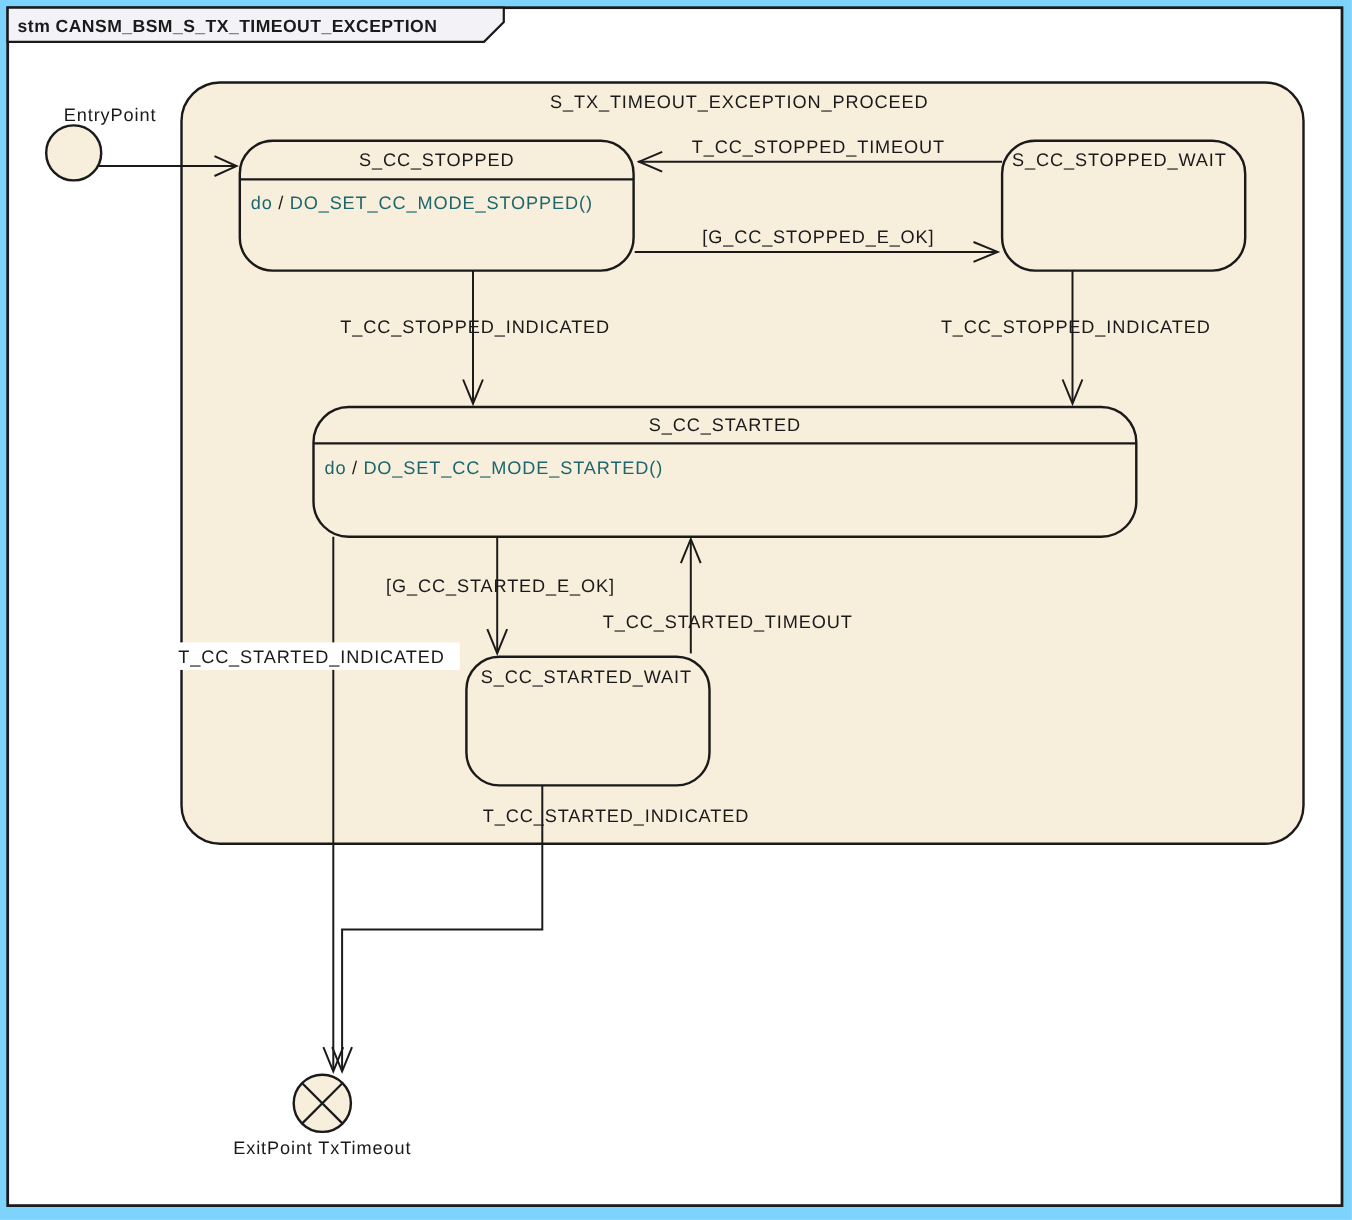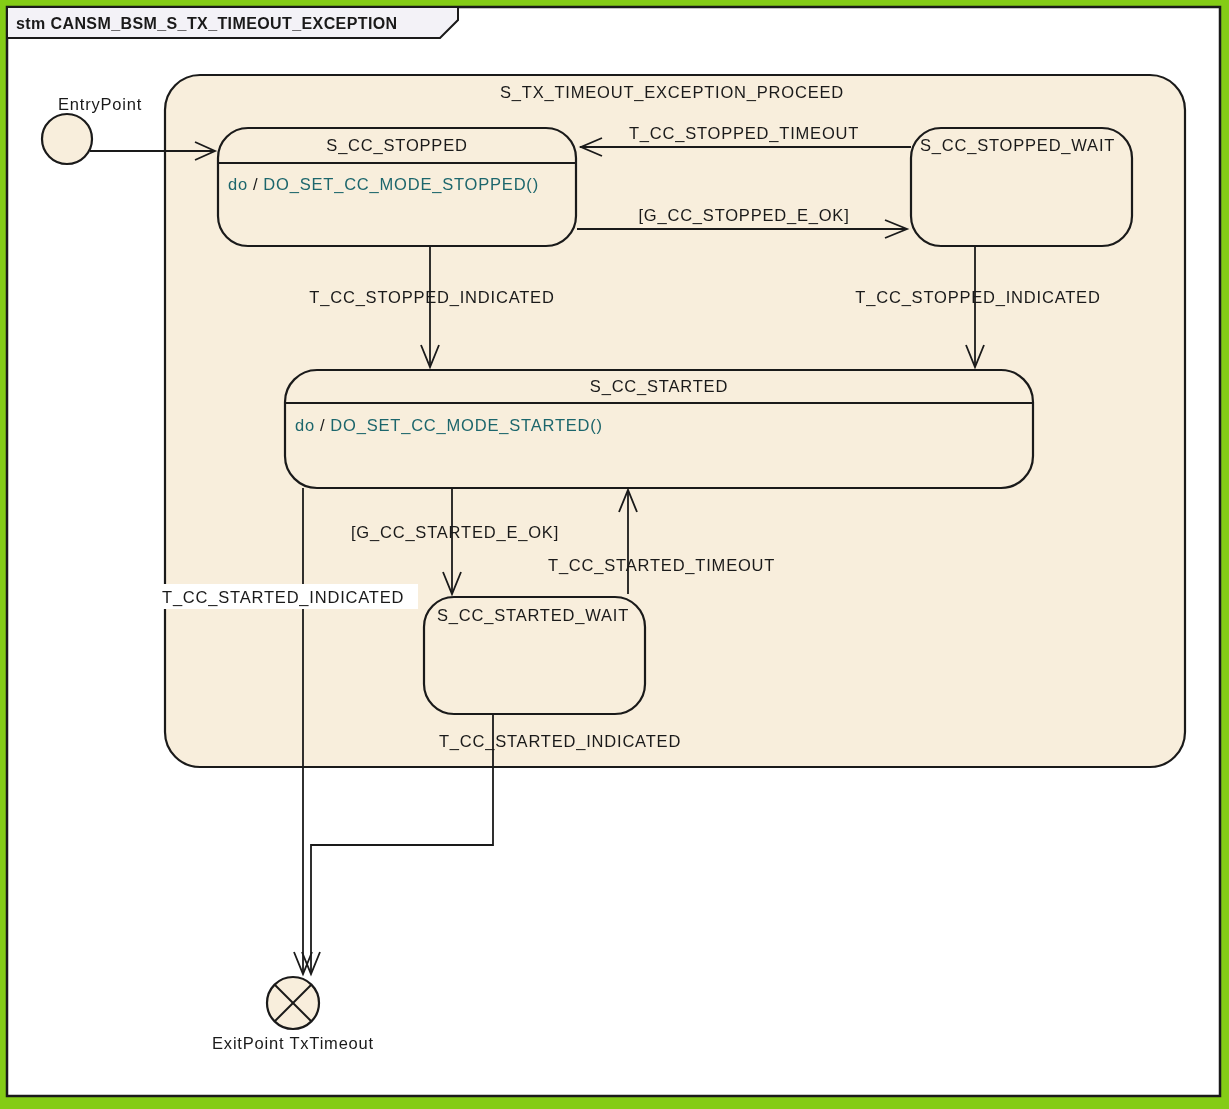--- a/index.html
+++ b/index.html
@@ -1,16 +1,16 @@
 <!DOCTYPE html>
 <html><head>
 <meta charset="utf-8">
 <style>
   html,body{margin:0;padding:0;background:#ffffff;}
-  .stage{position:relative;width:1229px;height:1109px;background:#84cc16;}
+  .stage{position:relative;width:1229px;height:1109px;background:#7dd3fc;}
   svg text{font-family:"Liberation Sans",sans-serif;font-size:16.5px;fill:#1a1a1a;letter-spacing:0.8px;}
   svg text.frame-title{font-weight:bold;font-size:16px;letter-spacing:0.4px;}
   .mid{text-anchor:middle;}
   .teal{fill:#1C666C;}
   .dark{fill:#1a1a1a;}
   .shape{fill:#F8EEDC;stroke:#1a1a1a;stroke-width:2.2;}
   .wire{stroke:#1a1a1a;stroke-width:1.8;fill:none;}
   .edge{stroke:#1a1a1a;stroke-width:2;fill:none;}
 </style>
 </head>

